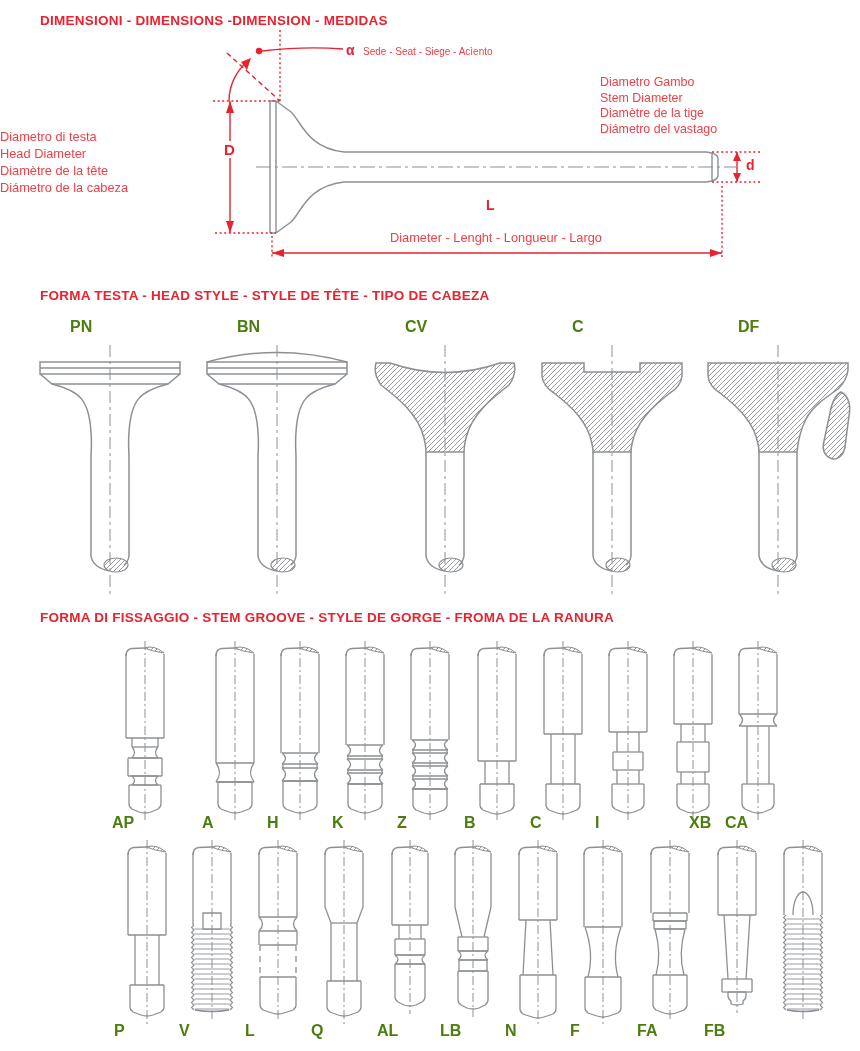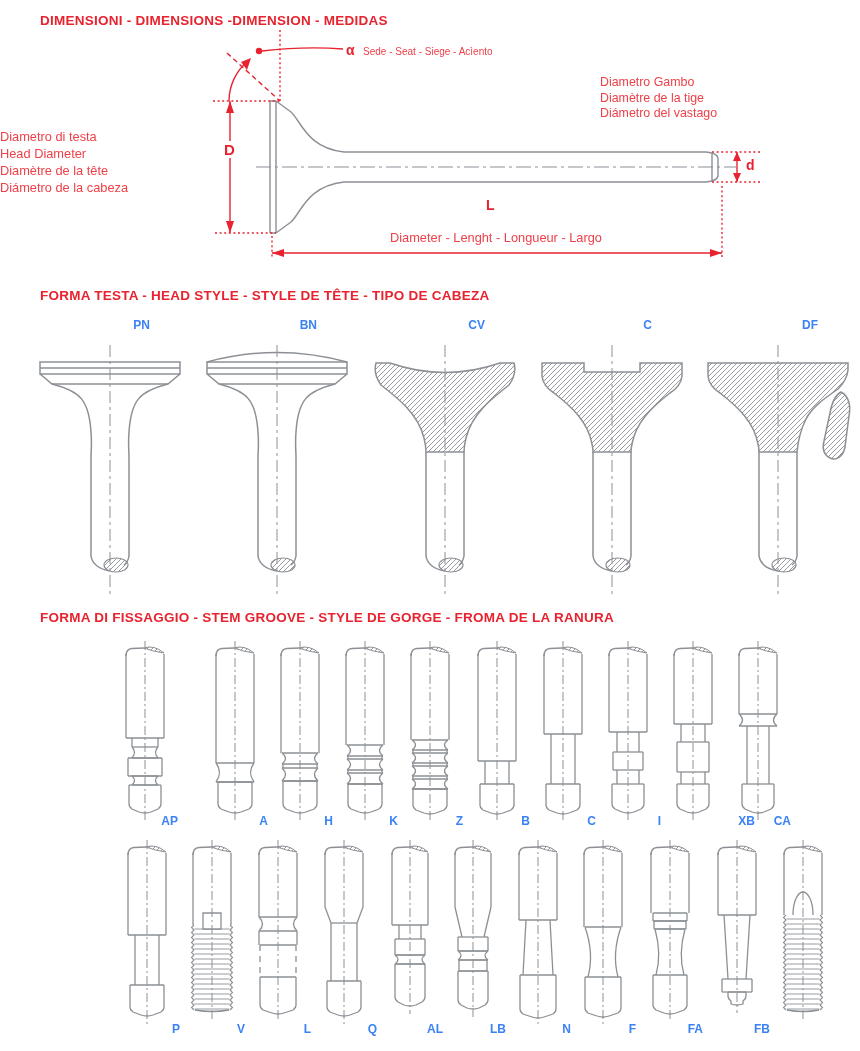--- a/index.html
+++ b/index.html
@@ -3,21 +3,21 @@
 <meta charset="utf-8">
 <style>
   html,body{margin:0;padding:0;background:#fff;}
   #page{position:relative;width:860px;height:1051px;background:#fff;overflow:hidden;
         font-family:"Liberation Sans",sans-serif;}
   .abs{position:absolute;}
   .sec-title{font-size:13.5px;font-weight:bold;color:#e8232f;letter-spacing:.25px;white-space:nowrap;}
   .rsoft{color:#ee4049;font-size:12.8px;line-height:17px;}
   .rsoft2{color:#ee4049;font-size:12.4px;line-height:15.5px;}
   .dimL{font-weight:bold;color:#e8232f;}
-  .code{font-size:12px;font-weight:bold;color:#3b82f6;text-align:right;}
+  .code{font-size:16px;font-weight:bold;color:#4d7c0f;text-align:left;}
   .right{}
   .center{text-align:center;}
   svg{display:block;}
 </style>
 </head>
 <body>
 
 <div id="page">
 
   <svg id="art" class="abs" style="left:0;top:0" width="860" height="1051" viewBox="0 0 860 1051">
@@ -450,20 +450,21 @@
 
   <div class="abs sec-title" style="left:40px;top:13px">DIMENSIONI - DIMENSIONS -DIMENSION - MEDIDAS</div>
 
   <div class="abs" style="left:346px;top:41px;white-space:nowrap">
     <span class="dimL" style="font-size:14px">α</span>
     <span class="rsoft" style="font-size:10px;margin-left:4px">Sede - Seat - Siege - Acìento</span>
   </div>
 
   <div class="abs rsoft2 right" style="left:600px;top:75px;width:246px">
     <div>Diametro Gambo</div>
+    <div>Stem Diameter</div>
     <div>Diamètre de la tige</div>
     <div>Diámetro del vastago</div>
   </div>
 
   <div class="abs rsoft right" style="left:0;top:128px;width:232px">
     <div>Diametro di testa</div>
     <div>Head Diameter</div>
     <div>Diamètre de la tête</div>
     <div>Diámetro de la cabeza</div>
   </div>

